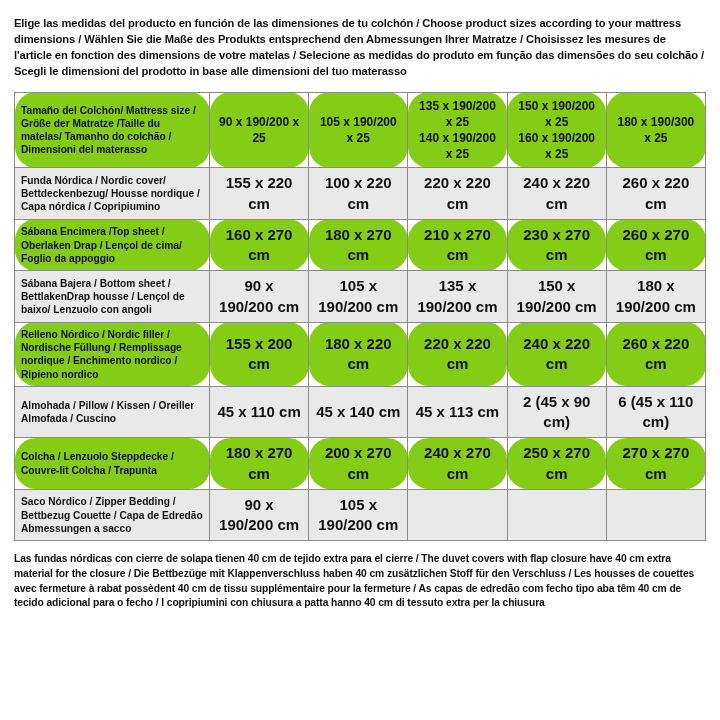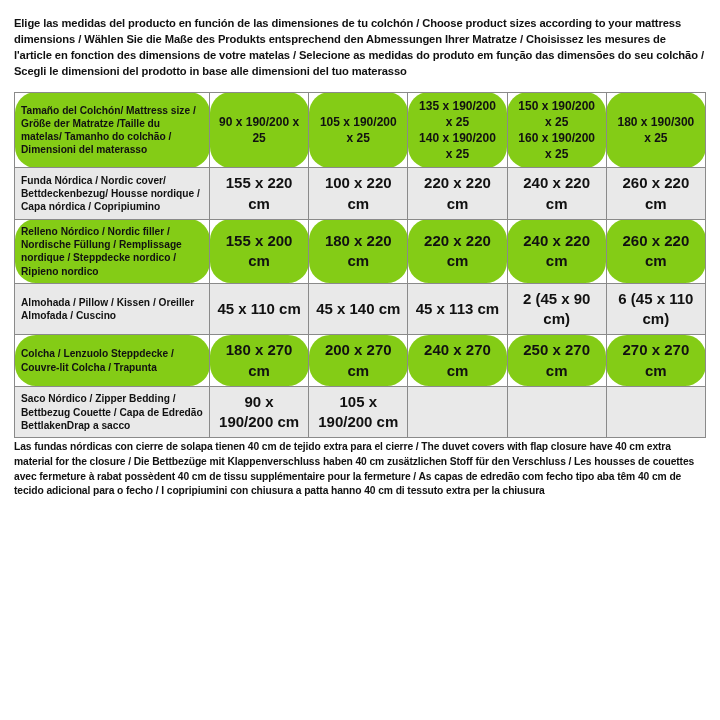--- a/index.html
+++ b/index.html
@@ -67,21 +67,21 @@
   }
   tr.plain td {
     background: #84cc16;
     border-radius: 21px;
   }
   .footnote {
     font-size: 10.3px;
     font-weight: bold;
     line-height: 1.42;
     letter-spacing: -0.1px;
-    margin-top: 2px;
+    margin-top: 11px;
     color: #111;
   }
   .multiline {
     white-space: pre-line;
   }
 </style>
 </head>
 <body>
 
 <div class="page">
@@ -103,24 +103,40 @@
 
       <tr class="shaded">
         <td class="rowlabel">Funda Nórdica /  Nordic cover/ Bettdeckenbezug/ Housse nordique / Capa nórdica / Copripiumino</td>
         <td class="cell">155 x 220 cm</td>
         <td class="cell">100 x 220 cm</td>
         <td class="cell">220 x 220 cm</td>
         <td class="cell">240 x 220 cm</td>
         <td class="cell">260 x 220 cm</td>
       </tr>
 
+      <tr class="plain">
+        <td class="rowlabel">Sábana Encimera /Top sheet / Oberlaken Drap / Lençol de cima/ Foglio da appoggio</td>
+        <td class="cell">160 x 270 cm</td>
+        <td class="cell">180 x 270 cm</td>
+        <td class="cell">210 x 270 cm</td>
+        <td class="cell">230 x 270 cm</td>
+        <td class="cell">260 x 270 cm</td>
+      </tr>
 
+      <tr class="shaded">
+        <td class="rowlabel">Sábana Bajera / Bottom sheet / BettlakenDrap housse / Lençol de baixo/ Lenzuolo con angoli</td>
+        <td class="cell">90 x 190/200 cm</td>
+        <td class="cell">105 x 190/200 cm</td>
+        <td class="cell">135 x 190/200 cm</td>
+        <td class="cell">150 x 190/200 cm</td>
+        <td class="cell">180 x 190/200 cm</td>
+      </tr>
 
       <tr class="plain">
-        <td class="rowlabel">Relleno Nórdico / Nordic filler / Nordische Füllung / Remplissage nordique / Steppdecke nordico / Ripieno nordico</td>
+        <td class="rowlabel">Relleno Nórdico / Nordic filler / Nordische Füllung / Remplissage nordique / Enchimento nordico / Ripieno nordico</td>
         <td class="cell">155 x 200 cm</td>
         <td class="cell">180 x 220 cm</td>
         <td class="cell">220 x 220 cm</td>
         <td class="cell">240 x 220 cm</td>
         <td class="cell">260 x 220 cm</td>
       </tr>
 
       <tr class="shaded">
         <td class="rowlabel">Almohada / Pillow / Kissen / Oreiller Almofada / Cuscino</td>
         <td class="cell">45 x 110 cm</td>
@@ -133,21 +149,21 @@
       <tr class="plain">
         <td class="rowlabel">Colcha / Lenzuolo Steppdecke / Couvre-lit Colcha / Trapunta</td>
         <td class="cell">180 x 270 cm</td>
         <td class="cell">200 x 270 cm</td>
         <td class="cell">240 x 270 cm</td>
         <td class="cell">250 x 270 cm</td>
         <td class="cell">270 x 270 cm</td>
       </tr>
 
       <tr class="shaded">
-        <td class="rowlabel">Saco Nórdico / Zipper Bedding / Bettbezug Couette / Capa de Edredão BettlakenDrap a sacco</td>
+        <td class="rowlabel">Saco Nórdico / Zipper Bedding / Bettbezug Couette / Capa de Edredão Abmessungen a sacco</td>
         <td class="cell">90 x 190/200 cm</td>
         <td class="cell">105 x 190/200 cm</td>
         <td class="cell"></td>
         <td class="cell"></td>
         <td class="cell"></td>
       </tr>
     </tbody>
   </table>
 
   <div class="footnote">Las fundas nórdicas con cierre de solapa tienen 40 cm de tejido extra para el cierre / The duvet covers with flap closure have 40 cm extra material for the closure / Die Bettbezüge mit Klappenverschluss haben 40 cm zusätzlichen Stoff für den Verschluss / Les housses de couettes avec fermeture à rabat possèdent 40 cm de tissu supplémentaire pour la fermeture / As capas de edredão com fecho tipo aba têm 40 cm de tecido adicional para o fecho / I copripiumini con chiusura a patta hanno 40 cm di tessuto extra per la chiusura</div>

